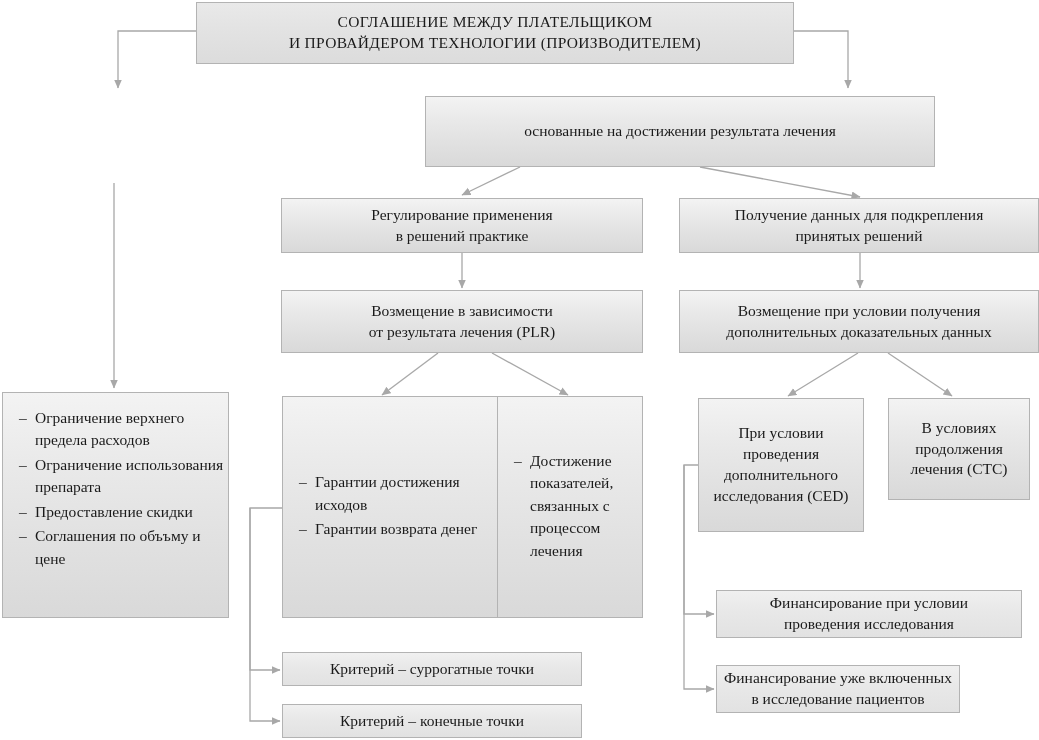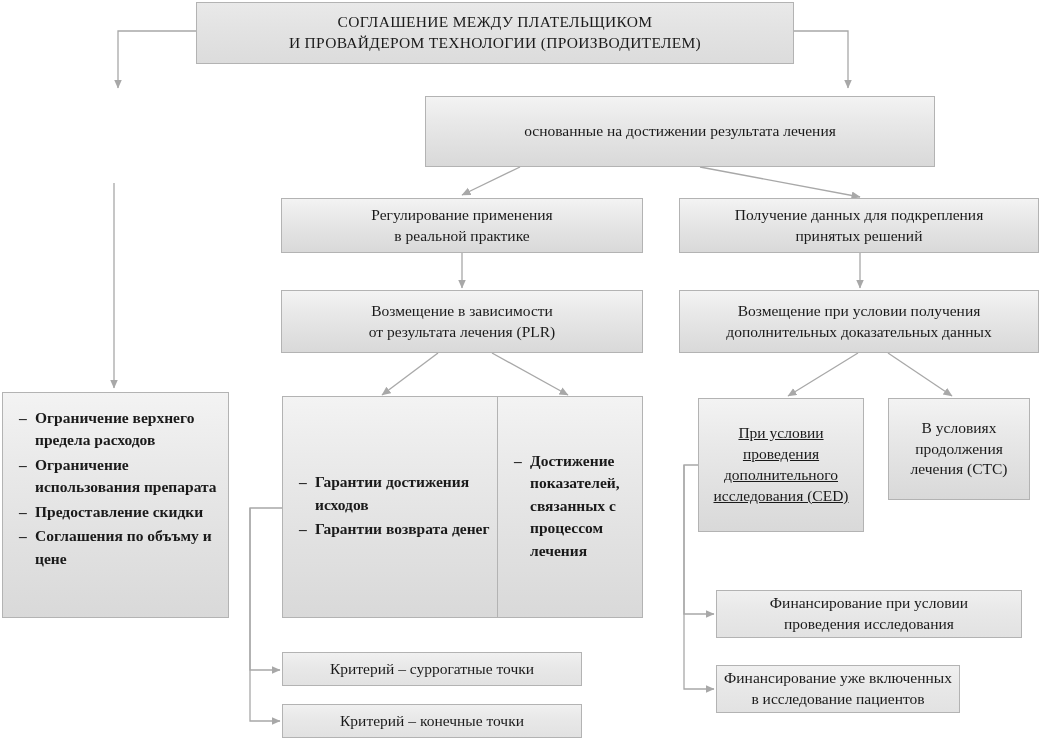--- a/index.html
+++ b/index.html
@@ -44,21 +44,20 @@
   .node.title {
     font-size: 15.5px;
     letter-spacing: 0.3px;
     background: linear-gradient(to bottom, #e9e9e9 0%, #e2e2e2 50%, #dcdcdc 100%);
   }
   .node.listbox {
     align-items: flex-start;
     justify-content: flex-end;
     text-align: left;
     padding: 14px 4px 14px 16px;
-    font-weight: bold;
   }
   .node.listbox.mid {
     align-items: center;
   }
   .node .inner {
     width: 100%;
   }
   .node .line {
     display: block;
     white-space: pre;
@@ -165,21 +164,21 @@
 
   <div class="node" style="left:425px; top:96px; width:510px; height:71px;">
     <div class="inner">
       <span class="line">основанные на достижении результата лечения</span>
     </div>
   </div>
 
   <div class="node" style="left:281px; top:198px; width:362px; height:55px;">
     <div class="inner">
       <span class="line">Регулирование применения</span>
-      <span class="line">в реальной практике</span>
+      <span class="line">в решений практике</span>
     </div>
   </div>
 
   <div class="node" style="left:679px; top:198px; width:360px; height:55px;">
     <div class="inner">
       <span class="line">Получение данных для подкрепления</span>
       <span class="line">принятых решений</span>
     </div>
   </div>
 
@@ -212,21 +211,21 @@
       <li>Гарантии возврата денег</li>
     </ul>
   </div>
 
   <div class="node listbox mid" style="left:497px; top:396px; width:146px; height:222px;">
     <ul class="dashlist">
       <li>Достижение показателей, связанных с процессом лечения</li>
     </ul>
   </div>
 
-  <div class="node" style="left:698px; top:398px; width:166px; height:134px;text-decoration:underline;">
+  <div class="node" style="left:698px; top:398px; width:166px; height:134px;">
     <div class="inner">
       <span class="line">При условии</span>
       <span class="line">проведения</span>
       <span class="line">дополнительного</span>
       <span class="line">исследования (CED)</span>
     </div>
   </div>
 
   <div class="node" style="left:888px; top:398px; width:142px; height:102px;">
     <div class="inner">

